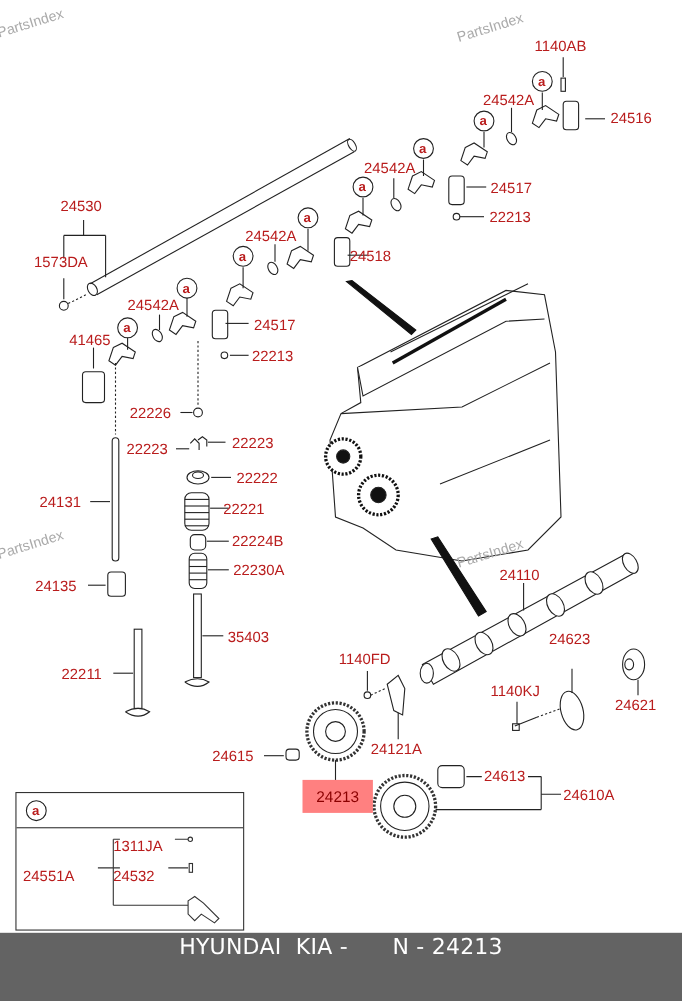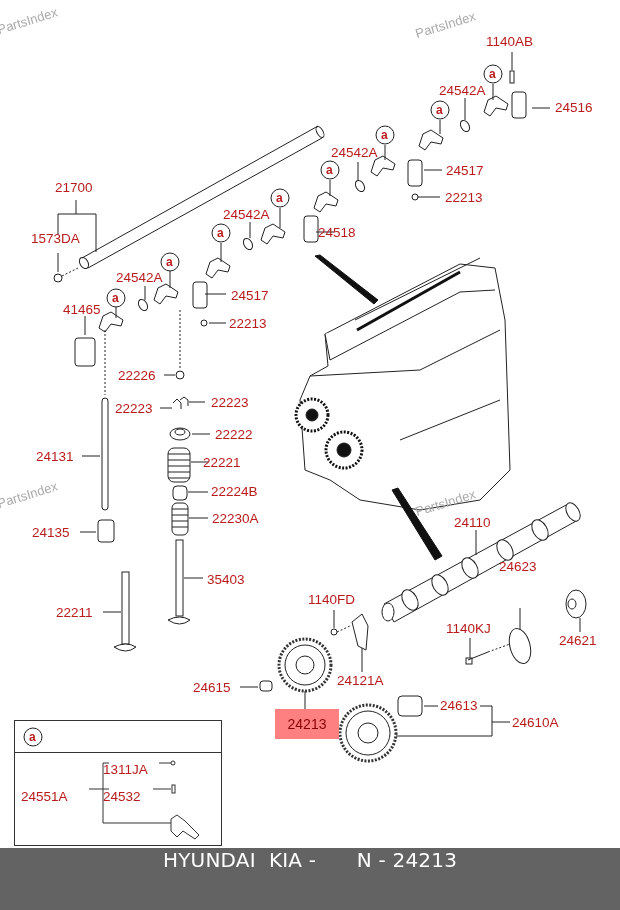--- a/index.html
+++ b/index.html
@@ -237,42 +237,42 @@
   <span class="wm" style="left:418px;top:26px">PartsIndex</span>
   <span class="wm" style="left:0px;top:496px">PartsIndex</span>
   <span class="wm" style="left:418px;top:504px">PartsIndex</span>
 
   <span class="lbl" style="left:486px;top:35px">1140AB</span>
   <span class="lbl" style="left:439px;top:84px">24542A</span>
   <span class="lbl" style="left:555px;top:101px">24516</span>
   <span class="lbl" style="left:331px;top:146px">24542A</span>
   <span class="lbl" style="left:446px;top:164px">24517</span>
   <span class="lbl" style="left:445px;top:191px">22213</span>
-  <span class="lbl" style="left:55px;top:181px">21700</span>
+  <span class="lbl" style="left:55px;top:181px">24530</span>
   <span class="lbl" style="left:223px;top:208px">24542A</span>
   <span class="lbl" style="left:318px;top:226px">24518</span>
   <span class="lbl" style="left:31px;top:232px">1573DA</span>
   <span class="lbl" style="left:116px;top:271px">24542A</span>
   <span class="lbl" style="left:231px;top:289px">24517</span>
   <span class="lbl" style="left:63px;top:303px">41465</span>
   <span class="lbl" style="left:229px;top:317px">22213</span>
   <span class="lbl" style="left:118px;top:369px">22226</span>
   <span class="lbl" style="left:115px;top:402px">22223</span>
   <span class="lbl" style="left:211px;top:396px">22223</span>
   <span class="lbl" style="left:36px;top:450px">24131</span>
   <span class="lbl" style="left:215px;top:428px">22222</span>
   <span class="lbl" style="left:203px;top:456px">22221</span>
   <span class="lbl" style="left:211px;top:485px">22224B</span>
   <span class="lbl" style="left:32px;top:526px">24135</span>
   <span class="lbl" style="left:212px;top:512px">22230A</span>
   <span class="lbl" style="left:454px;top:516px">24110</span>
   <span class="lbl" style="left:207px;top:573px">35403</span>
   <span class="lbl" style="left:56px;top:606px">22211</span>
   <span class="lbl" style="left:308px;top:593px">1140FD</span>
-  <span class="lbl" style="left:499px;top:560px">24623</span>
+  <span class="lbl" style="left:499px;top:574px">24623</span>
   <span class="lbl" style="left:446px;top:622px">1140KJ</span>
   <span class="lbl" style="left:559px;top:634px">24621</span>
   <span class="lbl" style="left:193px;top:681px">24615</span>
   <span class="lbl" style="left:337px;top:674px">24121A</span>
   <span class="lbl" style="left:440px;top:699px">24613</span>
   <span class="lbl" style="left:512px;top:716px">24610A</span>
 
   <div class="hl">24213</div>
 
   <div class="legend">

